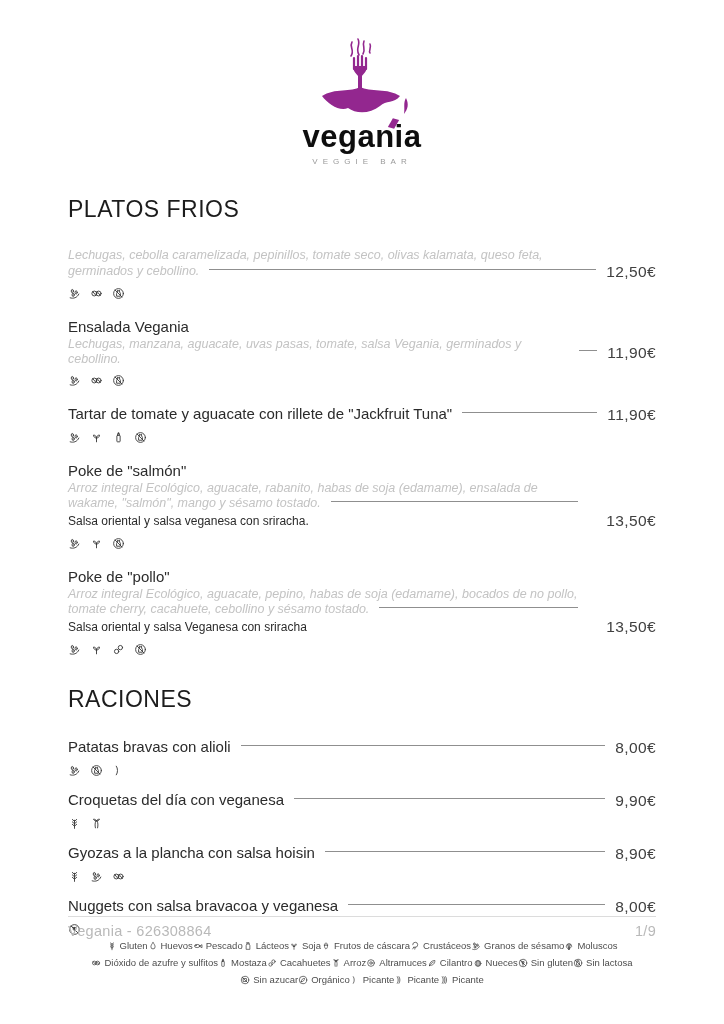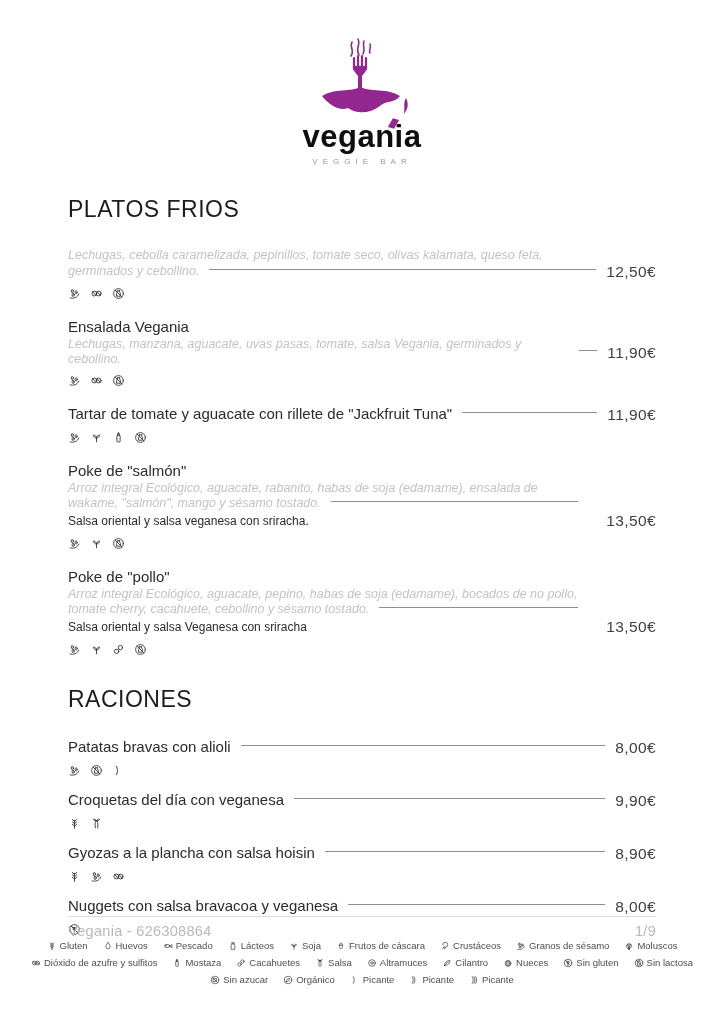--- a/index.html
+++ b/index.html
@@ -27,21 +27,21 @@
   .price{font-size:15.5px;color:#404040;white-space:nowrap;letter-spacing:.4px;line-height:17px;}
   .leader{flex:1;border-bottom:1px solid #8f8f8f;margin:0 10px 4px 10px;min-width:18px;height:0;}
   .leader-only{flex:1;border-bottom:1px solid #8f8f8f;margin:0 78px 4px 10px;height:0;}
   .spacer{flex:1;}
   .icons{display:flex;gap:9px;margin-top:6px;height:14px;align-items:center;}
   .dish-icon svg{width:13px;height:13px;display:block;}
   
   .footer{position:absolute;left:68px;right:68px;top:916px;border-top:1px solid #dcdcdc;padding-top:6px;display:flex;justify-content:space-between;}
   .footer span{font-size:14.5px;color:#b9b9b9;letter-spacing:.3px;}
   .legend{position:absolute;left:20px;right:20px;top:940px;text-align:center;}
-  .lg-row{display:flex;justify-content:center;flex-wrap:nowrap;gap:15px;margin-bottom:6px;}
+  .lg-row{display:flex;justify-content:center;flex-wrap:nowrap;margin-bottom:6px;}
   .lg-item{display:inline-flex;align-items:center;gap:3px;white-space:nowrap;}
   .lg-label{font-size:9.5px;color:#4d4d4d;}
   .lg-icon svg{width:10px;height:10px;display:block;}
 </style>
 </head>
 <body>
 
 <div class="page">
 
   <header class="logo">
@@ -475,21 +475,21 @@
           <span class="lg-label">Cacahuetes</span>
         </span>
         <span class="lg-item">
           <span class="lg-icon">
             <svg viewBox="0 0 24 24" fill="none" stroke="#3a3a3a" stroke-width="1.7" stroke-linecap="round" stroke-linejoin="round">
               <path d="M10 20c-1-5-1-9 1-13M14 20c1-5 1-9-1-13"></path>
               <path d="M12 7c-1-2-3-3-5.5-3 1 2.5 2.5 3.5 5.5 3z"></path>
               <path d="M12 7c1-2 3-3 5.5-3-1 2.5-2.5 3.5-5.5 3z"></path>
             </svg>
           </span>
-          <span class="lg-label">Salsa</span>
+          <span class="lg-label">Arroz</span>
         </span>
         <span class="lg-item">
           <span class="lg-icon">
             <svg viewBox="0 0 24 24" fill="none" stroke="#3a3a3a" stroke-width="1.7" stroke-linecap="round" stroke-linejoin="round">
               <circle cx="12" cy="12" r="8"></circle>
               <circle cx="12" cy="12" r="3"></circle>
             </svg>
           </span>
           <span class="lg-label">Altramuces</span>
         </span>

